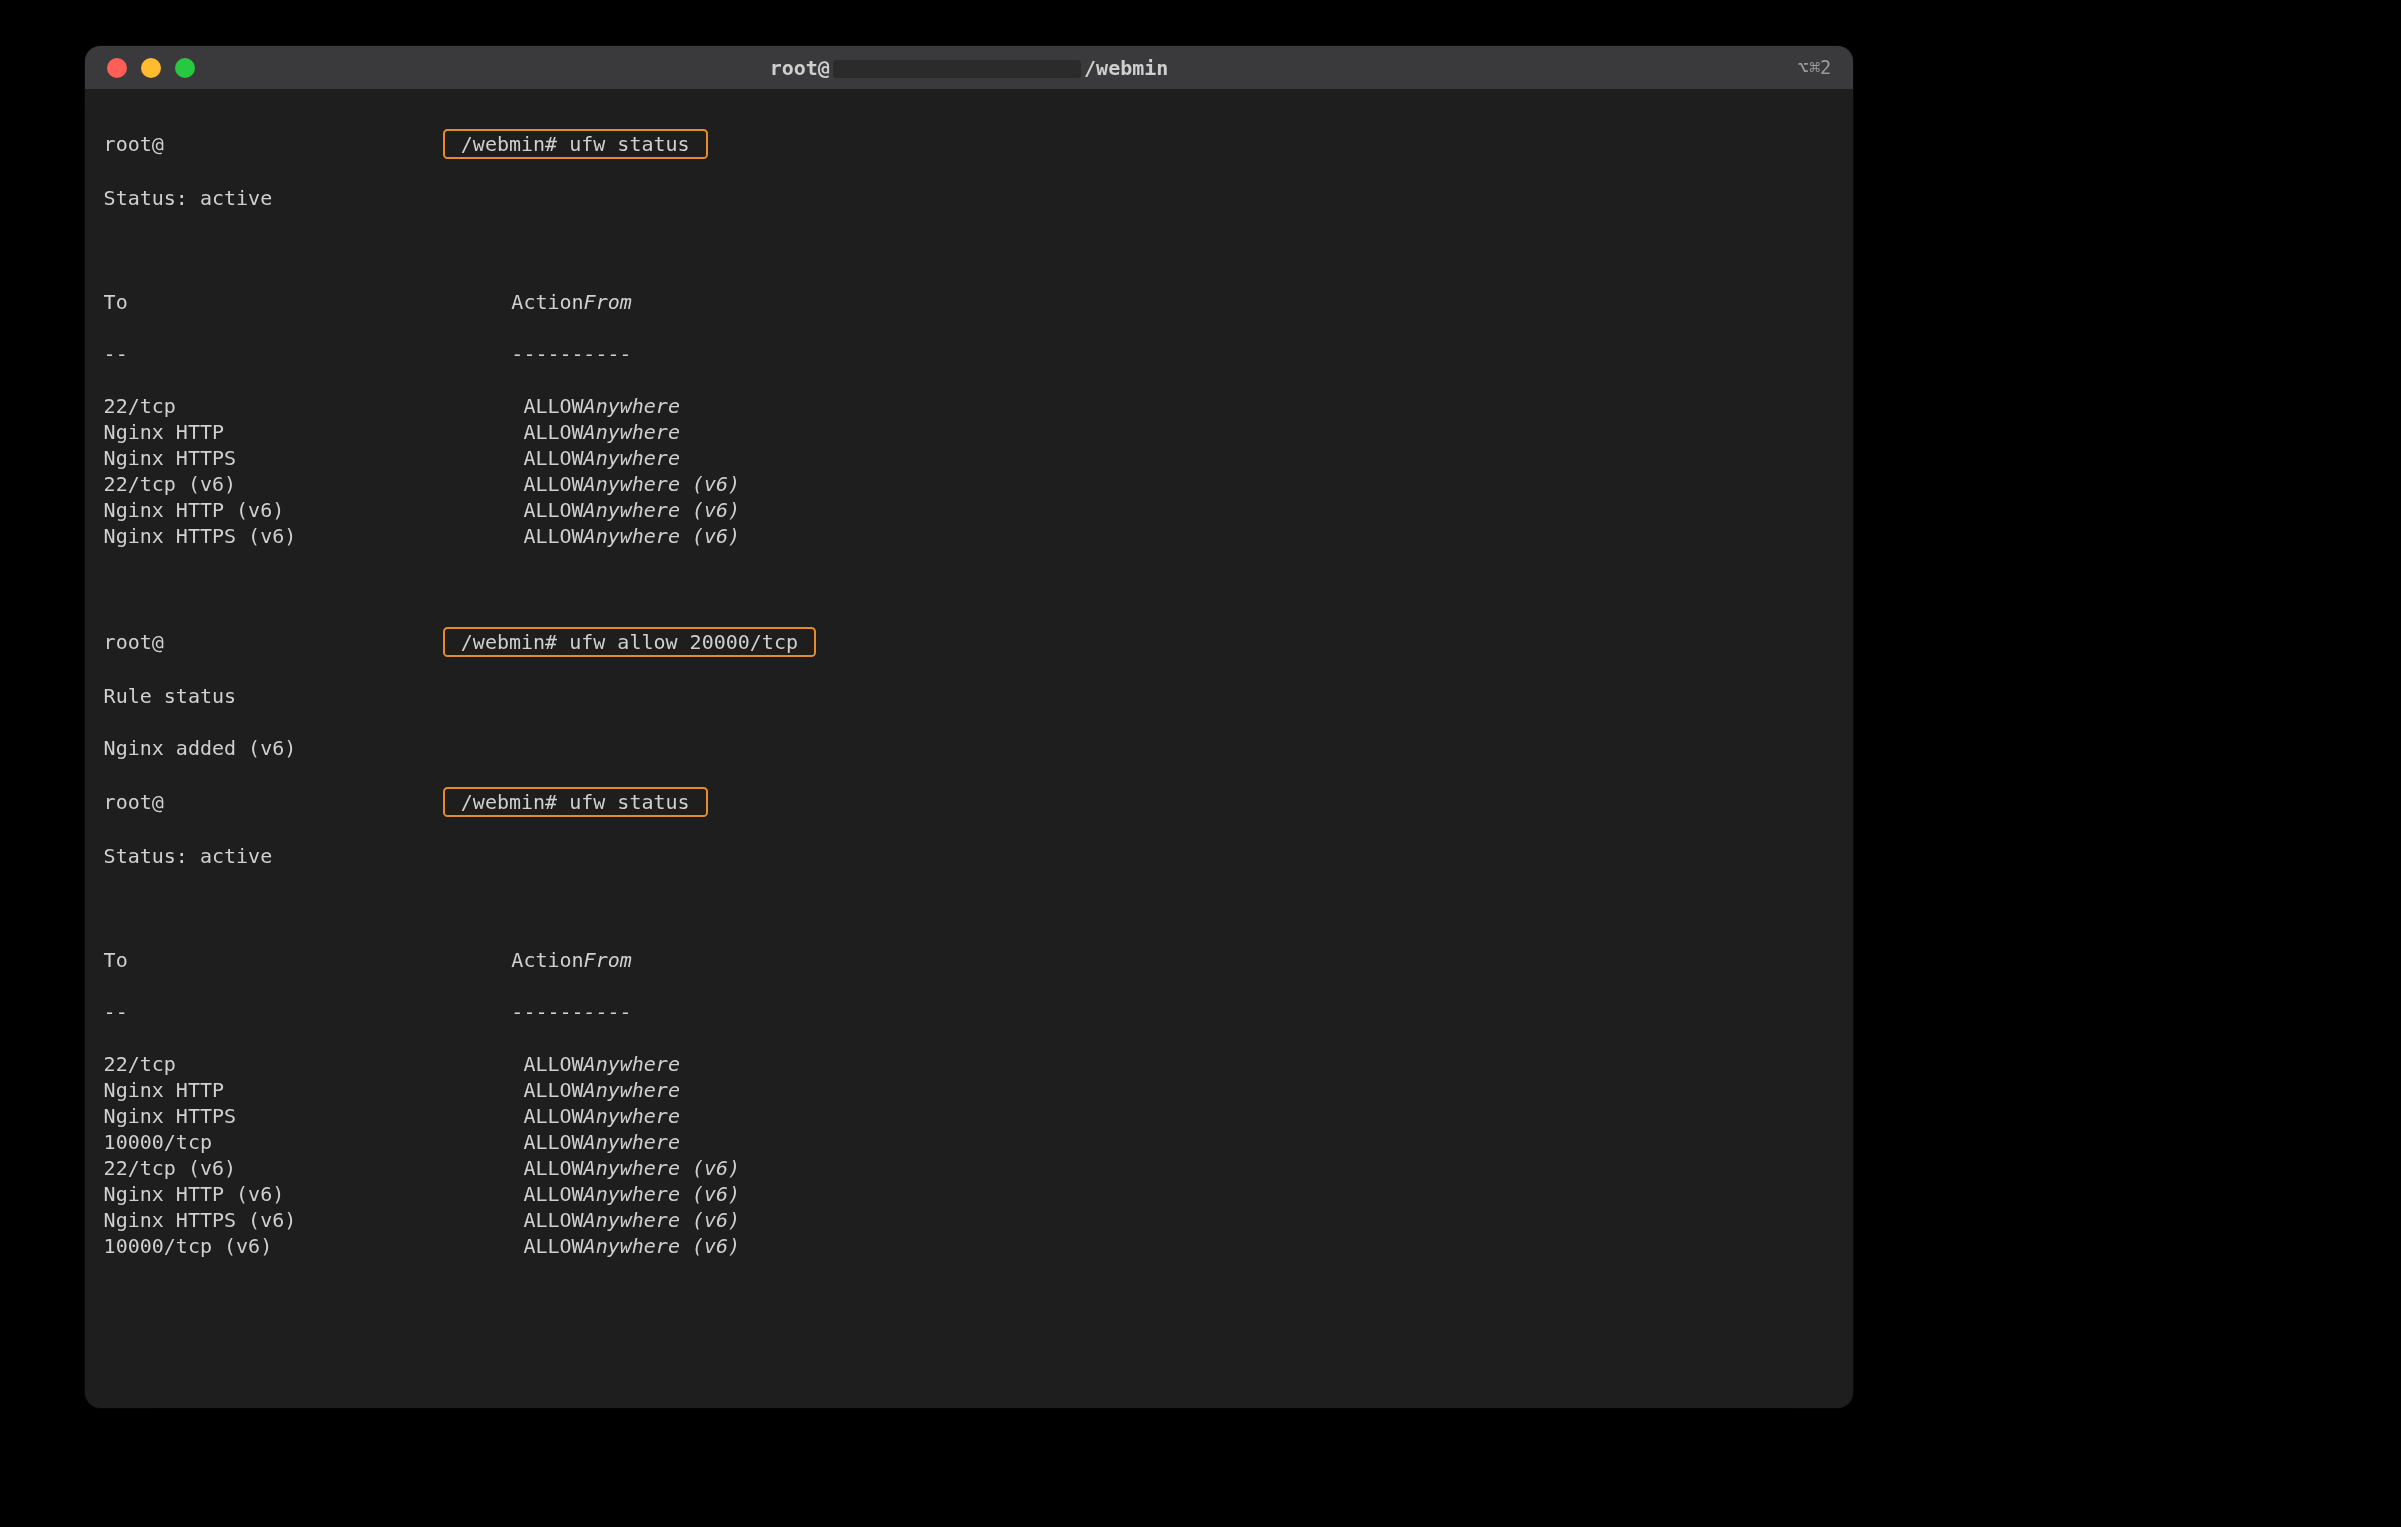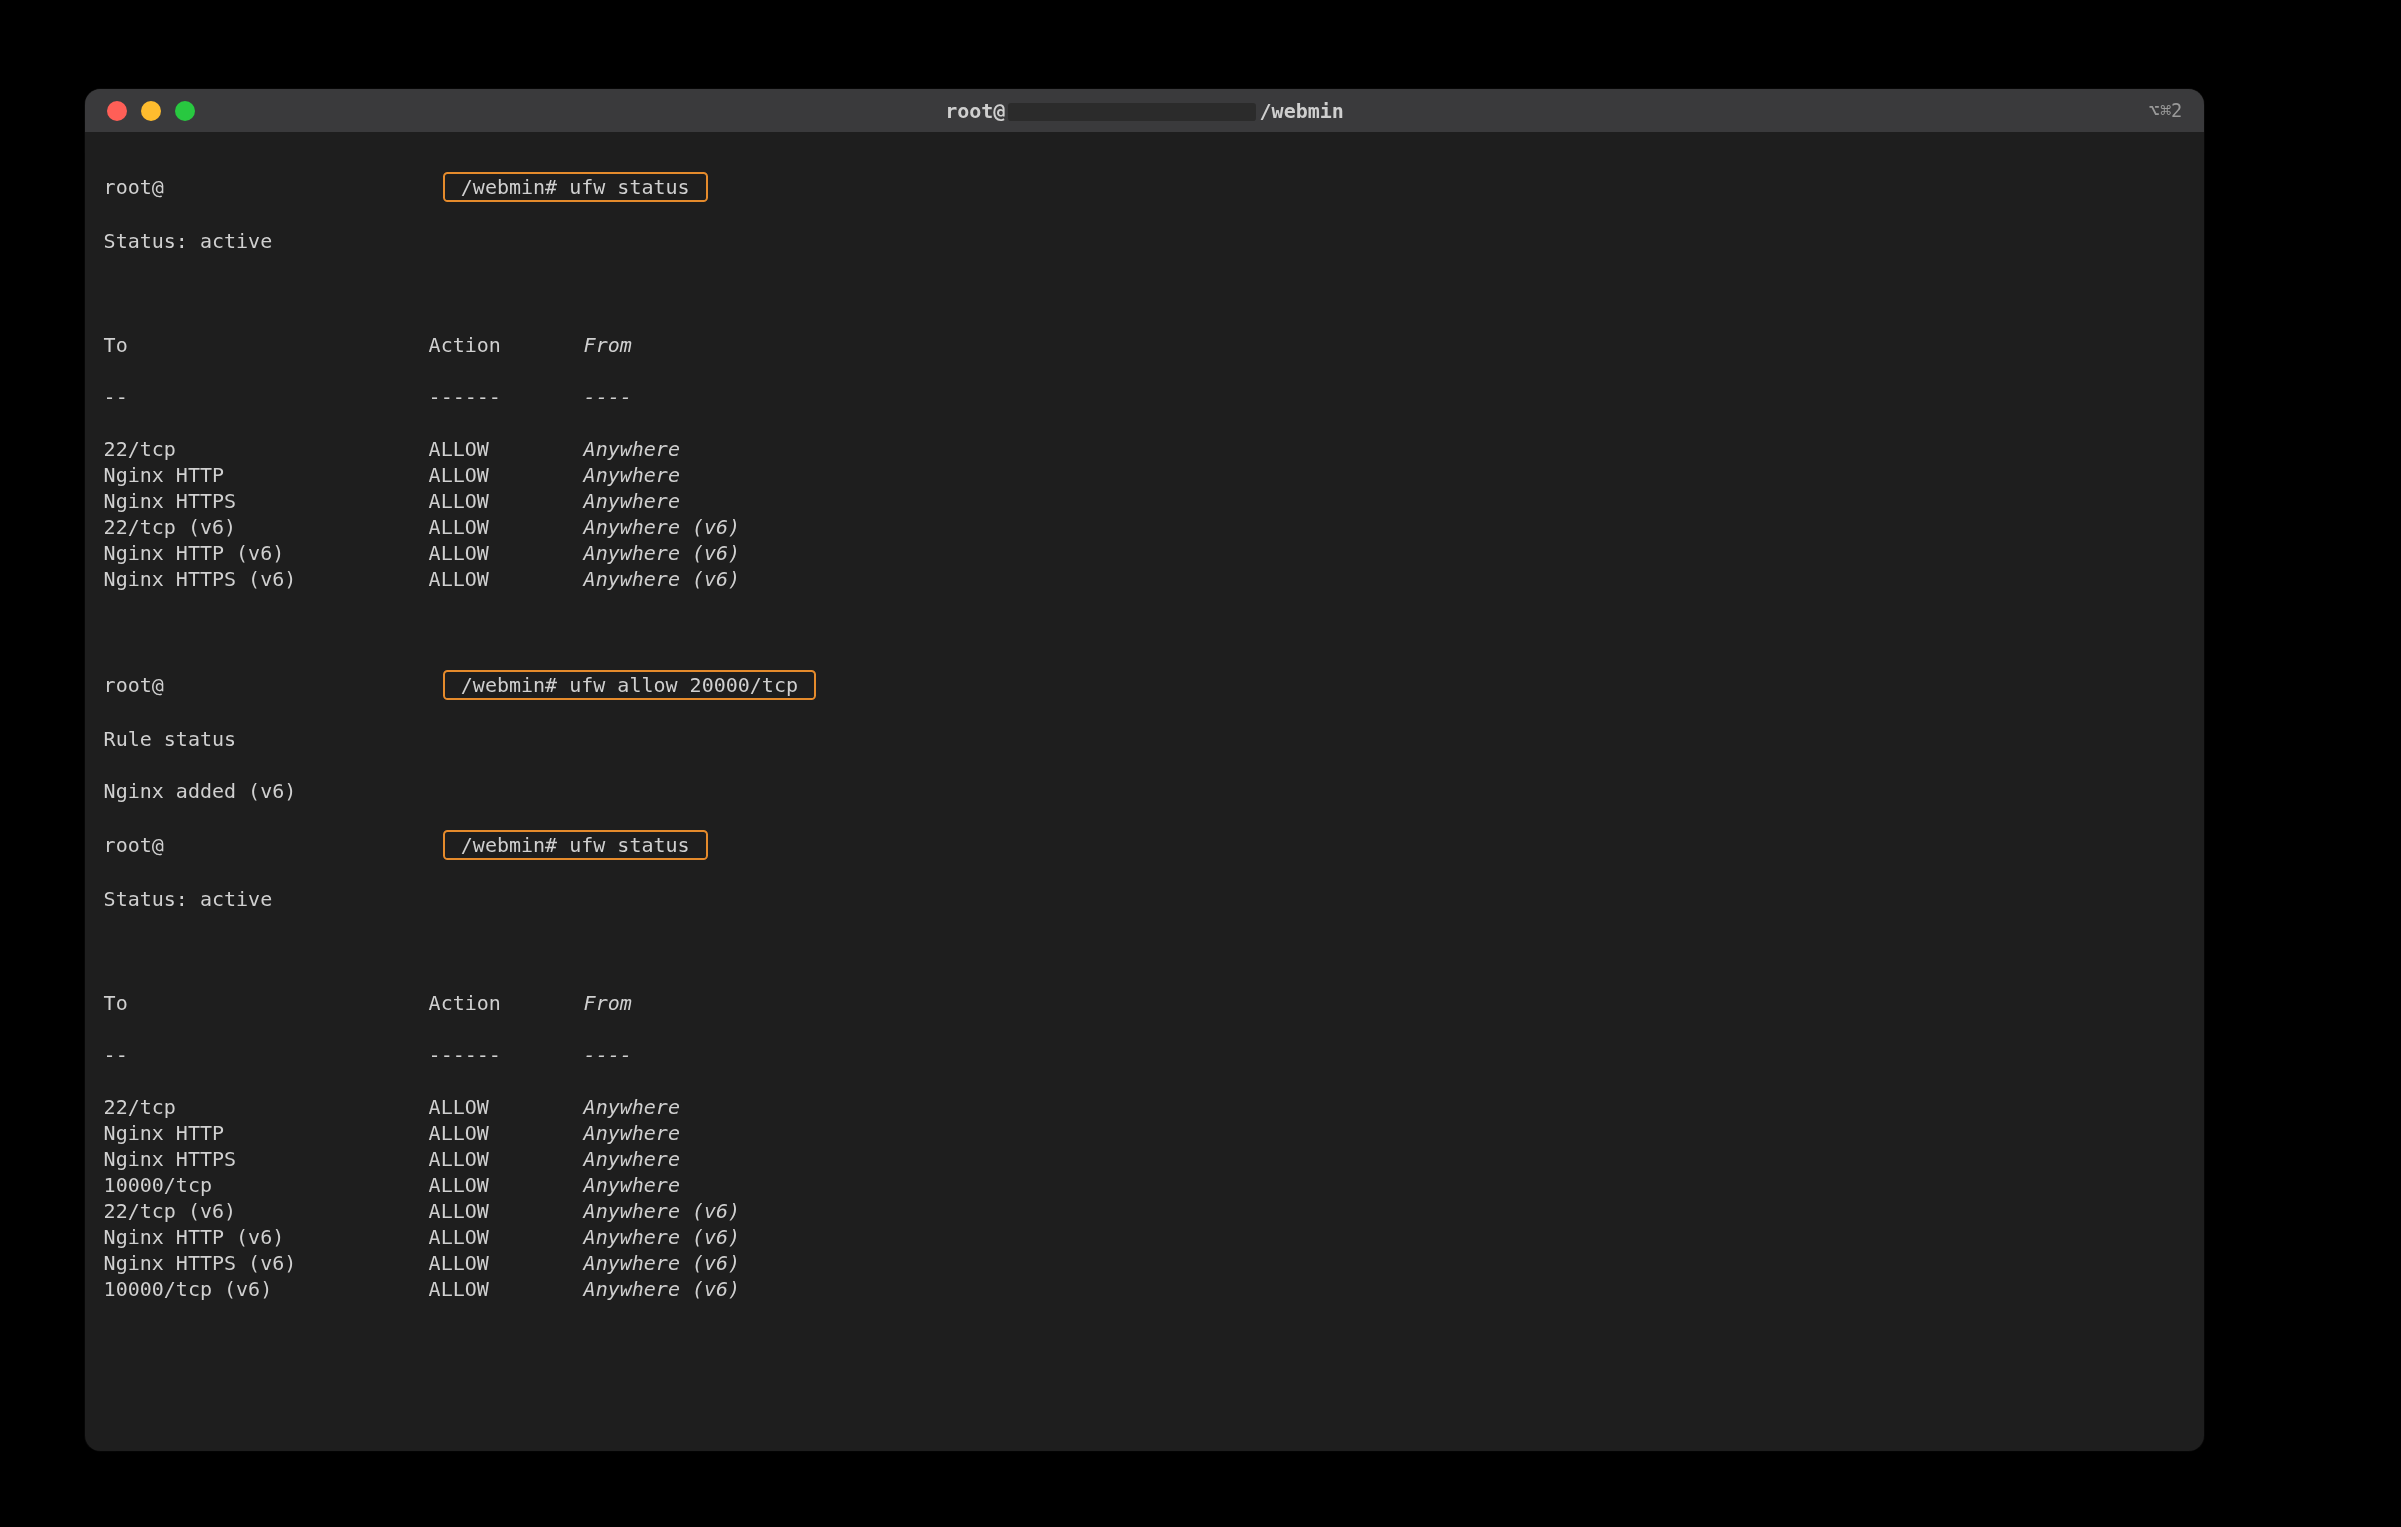--- a/index.html
+++ b/index.html
@@ -7,27 +7,26 @@
     padding: 0;
     background: #000;
     width: 2401px;
     height: 1527px;
     overflow: hidden;
   }
   .window {
     position: absolute;
     left: 85px;
     top: 46px;
-    width: 2119px;
+    width: 1768px;
     height: 1362px;
     background: #1e1e1e;
     border-radius: 15.5px;
     box-shadow: 0 31px 93px rgba(0,0,0,0.8), 0 0 0 0.8px rgba(255,255,255,0.05);
     overflow: hidden;
-    margin-top: 43px;
   }
   .titlebar {
     height: 43px;
     background: #3a3a3c;
     display: flex;
     align-items: center;
     position: relative;
   }
   .traffic-lights {
     display: flex;
@@ -84,21 +83,21 @@
     height: 18.6px;
     vertical-align: middle;
   }
   .hl {
     border: 2.3px solid #e58b2c;
     border-radius: 4.6px;
     padding: 0 16px;
     display: inline-block;
   }
   .col-to     { display: inline-block; width: 325px; }
-  .col-action { display: inline-block; width: 155px; }
+  .col-action { display: inline-block; width: 155px; text-align: right; }
   .col-from   { display: inline-block; font-style: italic; }
 </style>
 </head>
 <body>
 
 <div class="window">
   <div class="titlebar">
     <div class="traffic-lights">
       <div class="light red"></div>
       <div class="light yellow"></div>

